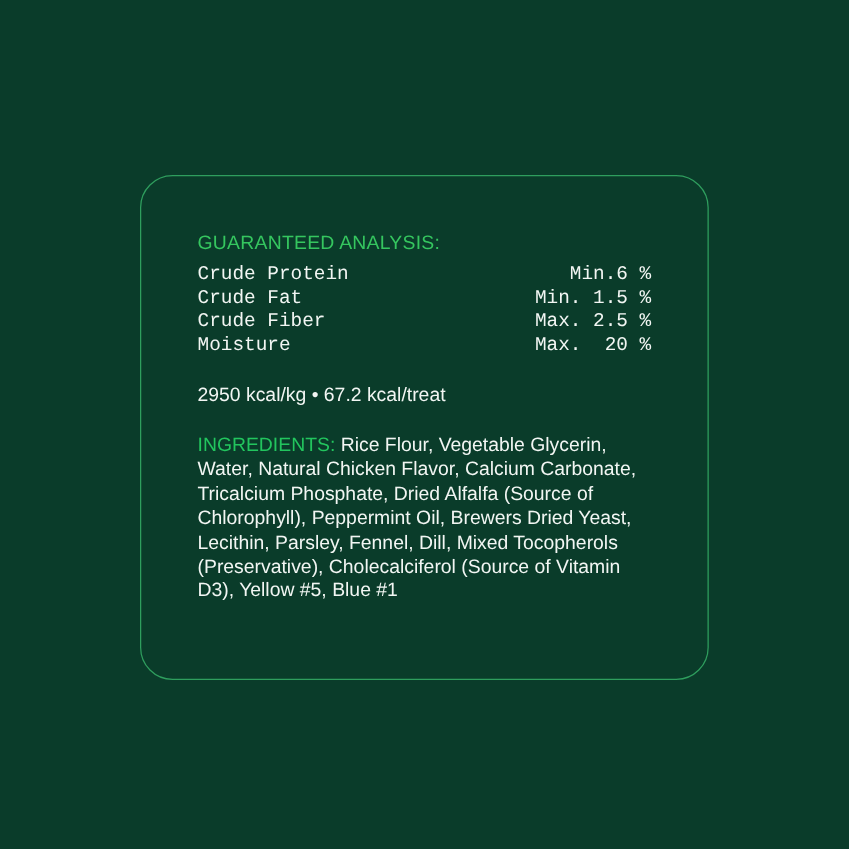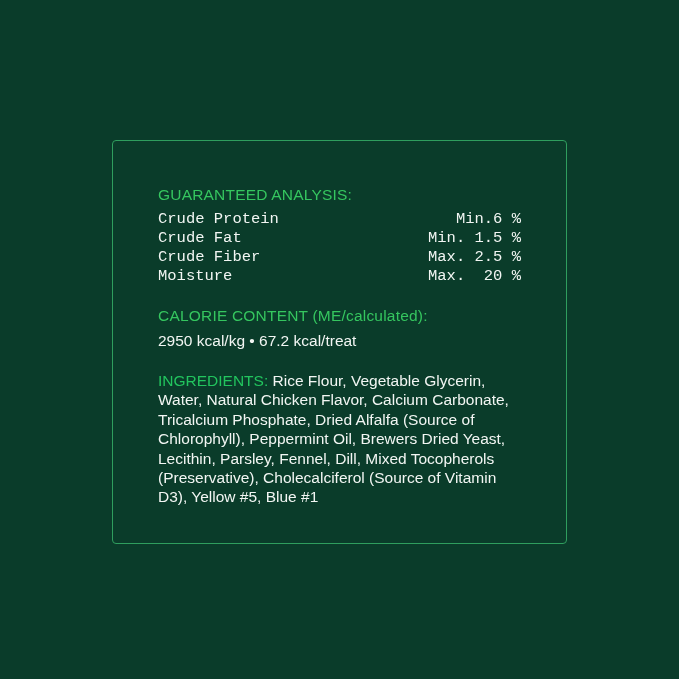--- a/index.html
+++ b/index.html
@@ -19,21 +19,21 @@
     height: 679px;
     background: #0a3c2a;
   }
   .panel {
     position: absolute;
     left: 112px;
     top: 140px;
     width: 455px;
     height: 404px;
     border: 1.5px solid #2f9e5e;
-    border-radius: 4px;
+    border-radius: 26px;
     box-sizing: border-box;
   }
   .content {
     position: absolute;
     left: 45px;
     top: 45px;
     right: 26px;
   }
   .section-heading {
     color: #35c65f;
@@ -105,21 +105,20 @@
               <td>Moisture</td>
               <td class="value">Max.  20 %</td>
             </tr>
           </tbody>
         </table>
       </div>
 
       <div class="block-gap"></div>
 
       <div class="section">
-        <h2 class="section-heading">CALORIE CONTENT (ME/calculated):</h2>
         <p class="calorie-line">2950 kcal/kg • 67.2 kcal/treat</p>
       </div>
 
       <div class="block-gap"></div>
 
       <div class="section">
         <p class="ingredients-para"><span class="inline-heading">INGREDIENTS:</span><span> Rice Flour, Vegetable Glycerin, Water, Natural Chicken Flavor, Calcium Carbonate, Tricalcium Phosphate, Dried Alfalfa (Source of Chlorophyll), Peppermint Oil, Brewers Dried Yeast, Lecithin, Parsley, Fennel, Dill, Mixed Tocopherols (Preservative), Cholecalciferol (Source of Vitamin D3), Yellow #5, Blue #1</span></p>
       </div>
 
     </div>

